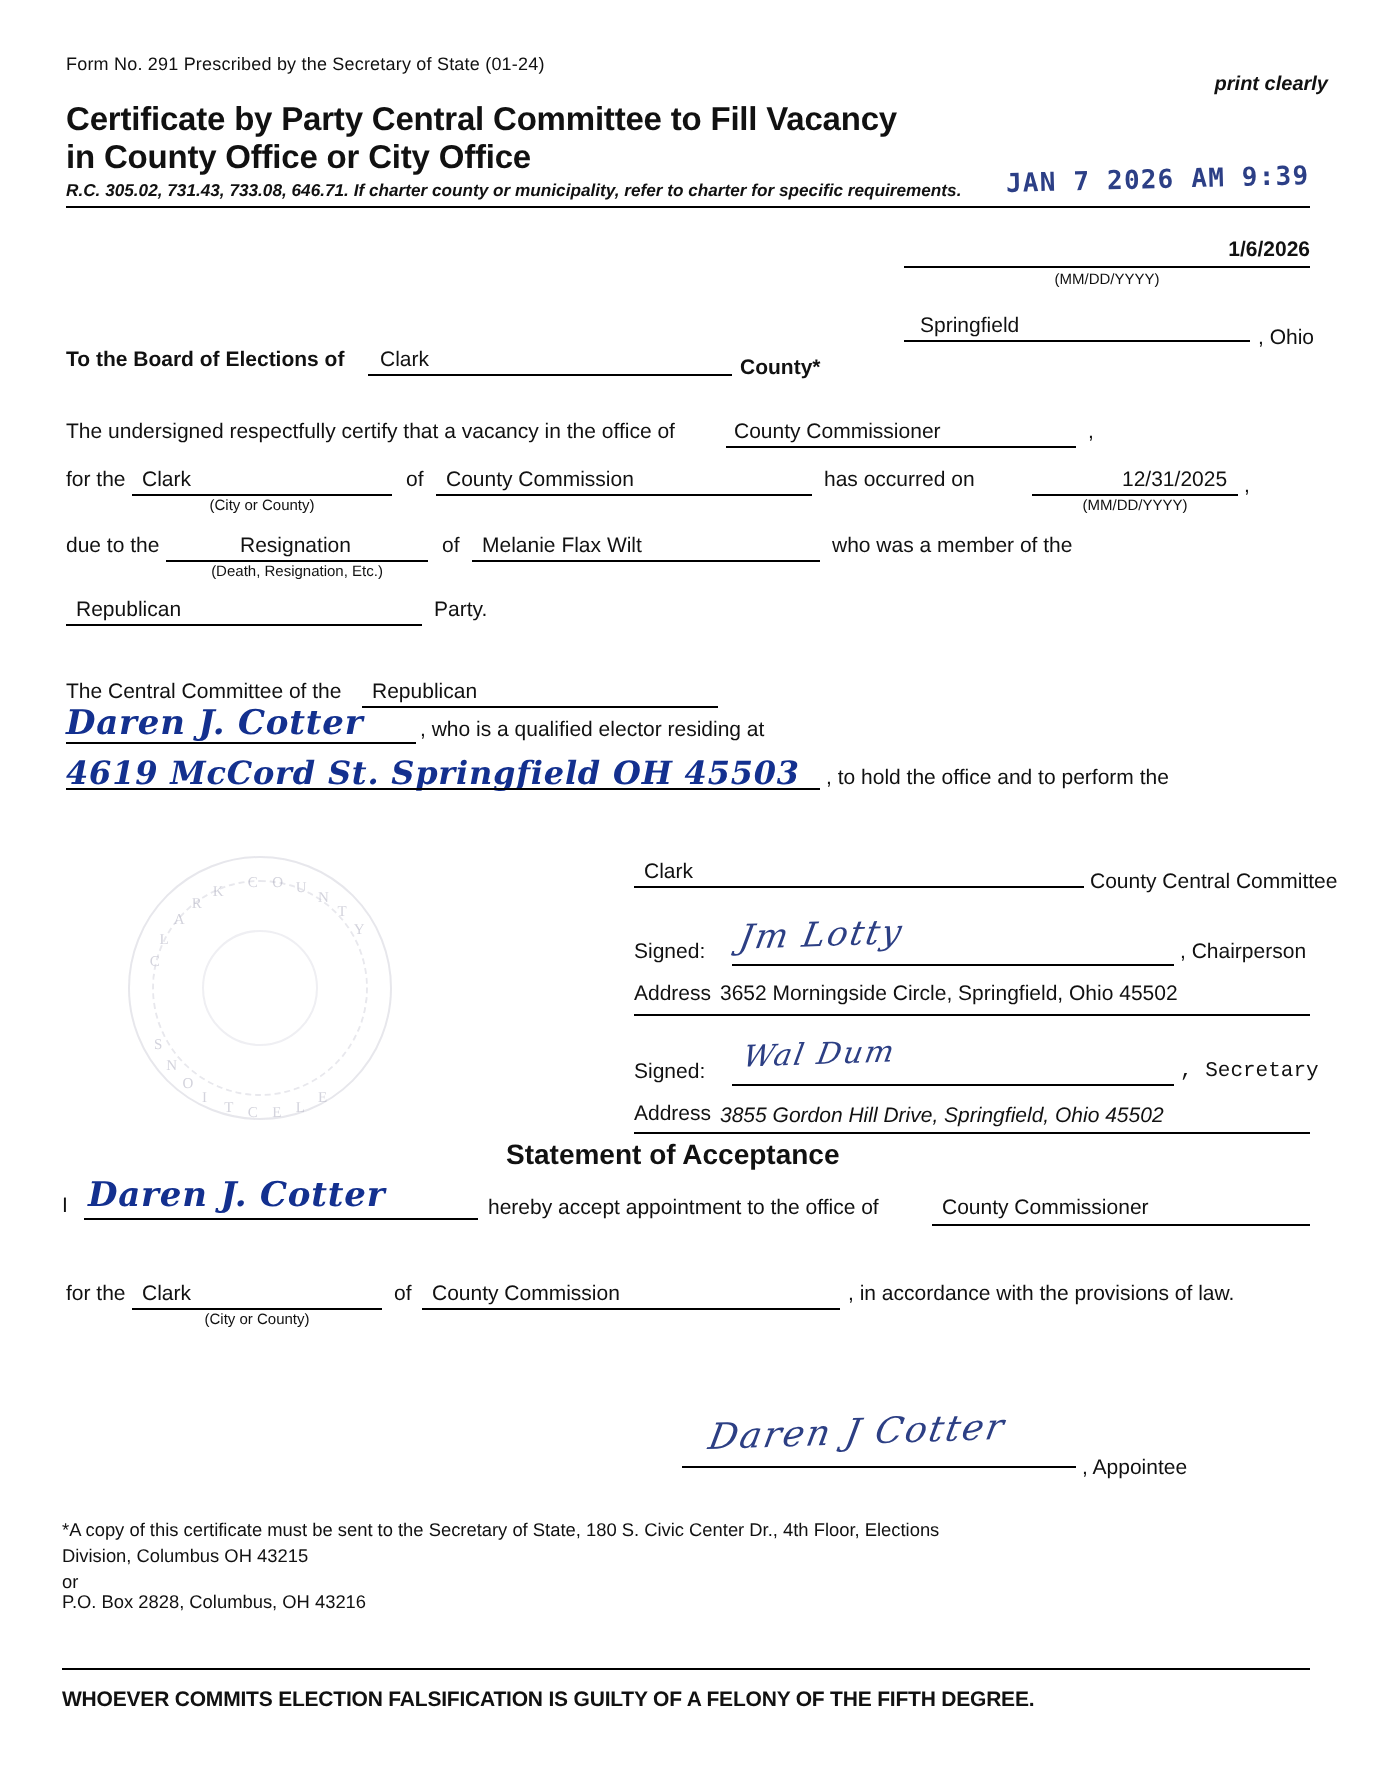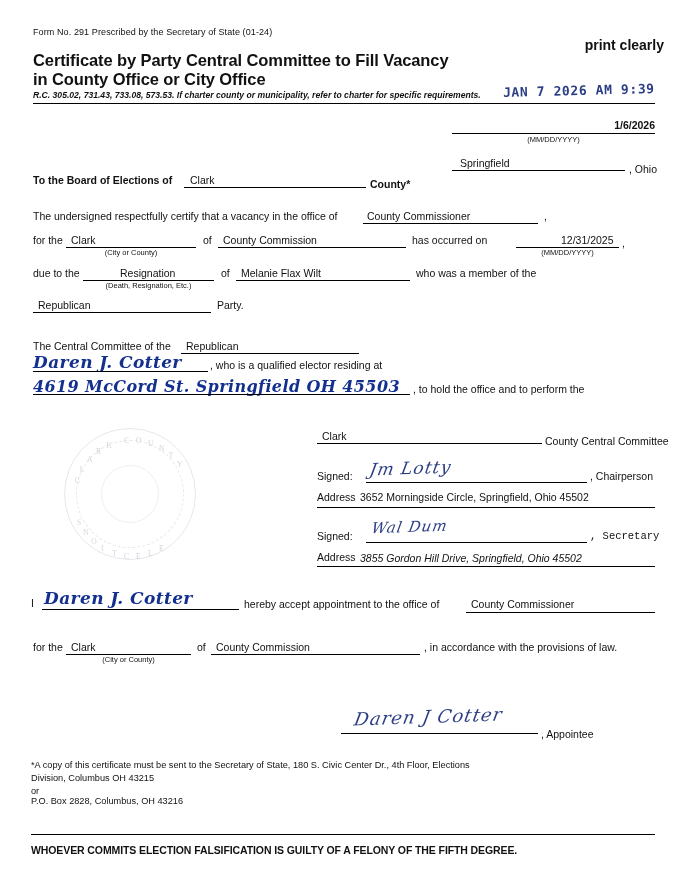--- a/index.html
+++ b/index.html
@@ -23,22 +23,23 @@
   .abs { position: absolute; }
   .body { font-size: 10.5px; }
   .bold { font-weight: bold; }
 
   
   .form-no {
     font-size: 9px;
     letter-spacing: 0.1px;
   }
   .print-clearly {
-    font-size: 14px;
-    font-weight: bold;
+    font-size: 10px;
+    font-weight: bold;
+    font-style: italic;
   }
   .title {
     font-size: 16.5px;
     font-weight: bold;
     line-height: 1.22;
     letter-spacing: -0.1px;
   }
   .rc-line {
     font-size: 8.6px;
     font-style: italic;
@@ -138,21 +139,21 @@
 
 <div class="page">
 
   <div class="abs form-no" style="left:33px; top:27px;">Form No. 291 Prescribed by the Secretary of State (01-24)</div>
 
   <div class="abs print-clearly" style="right:24px; top:37px;">print clearly</div>
 
   <div class="abs title" style="left:33px; top:69px; width:520px;">in County Office or City Office</div>
   <div class="abs title" style="left:33px; top:50px; width:520px;">Certificate by Party Central Committee to Fill Vacancy</div>
 
-  <div class="abs rc-line" style="left:33px; top:90px; width:460px;">R.C. 305.02, 731.43, 733.08, 573.53. If charter county or municipality, refer to charter for specific requirements.</div>
+  <div class="abs rc-line" style="left:33px; top:90px; width:460px;">R.C. 305.02, 731.43, 733.08, 646.71. If charter county or municipality, refer to charter for specific requirements.</div>
 
   <div class="abs stamp" style="left:503px; top:83px;">JAN 7 2026 AM 9:39</div>
 
   <div class="abs rule" style="left:33px; top:103px; width:622px;"></div>
 
   <div class="abs body bold" style="right:33px; top:119px;">1/6/2026</div>
   <div class="abs thin-rule" style="left:452px; top:133px; width:203px;"></div>
   <div class="abs caption" style="left:452px; top:135px; width:203px;">(MM/DD/YYYY)</div>
 
   <div class="abs body" style="left:460px; top:157px;">Springfield</div>
@@ -251,20 +252,21 @@
 
   <div class="abs body" style="left:317px; top:530px;">Signed:</div>
   <div class="abs sig" style="left:372px; top:518px; font-size:15px;">Wal Dum</div>
   <div class="abs thin-rule" style="left:366px; top:542px; width:221px;"></div>
   <div class="abs body" style="left:590px; top:530px;font-family:Liberation Mono, monospace;">, Secretary</div>
 
   <div class="abs body" style="left:317px; top:551px;">Address</div>
   <div class="abs body" style="left:360px; top:552px;font-style:italic;">3855 Gordon Hill Drive, Springfield, Ohio 45502</div>
   <div class="abs thin-rule" style="left:317px; top:566px; width:338px;"></div>
 
+  <div class="abs accept-title" style="left:253px; top:569px;">Statement of Acceptance</div>
 
   <div class="abs body" style="left:31px; top:597px;">I</div>
   <div class="abs hand" style="left:44px; top:588px; font-size:17px;">Daren J. Cotter</div>
   <div class="abs thin-rule" style="left:42px; top:609px; width:197px;"></div>
   <div class="abs body" style="left:244px; top:598px;">hereby accept appointment to the office of</div>
   <div class="abs body" style="left:471px; top:598px;">County Commissioner</div>
   <div class="abs thin-rule" style="left:466px; top:612px; width:189px;"></div>
 
   <div class="abs body" style="left:33px; top:641px;">for the</div>
   <div class="abs body" style="left:71px; top:641px;">Clark</div>

